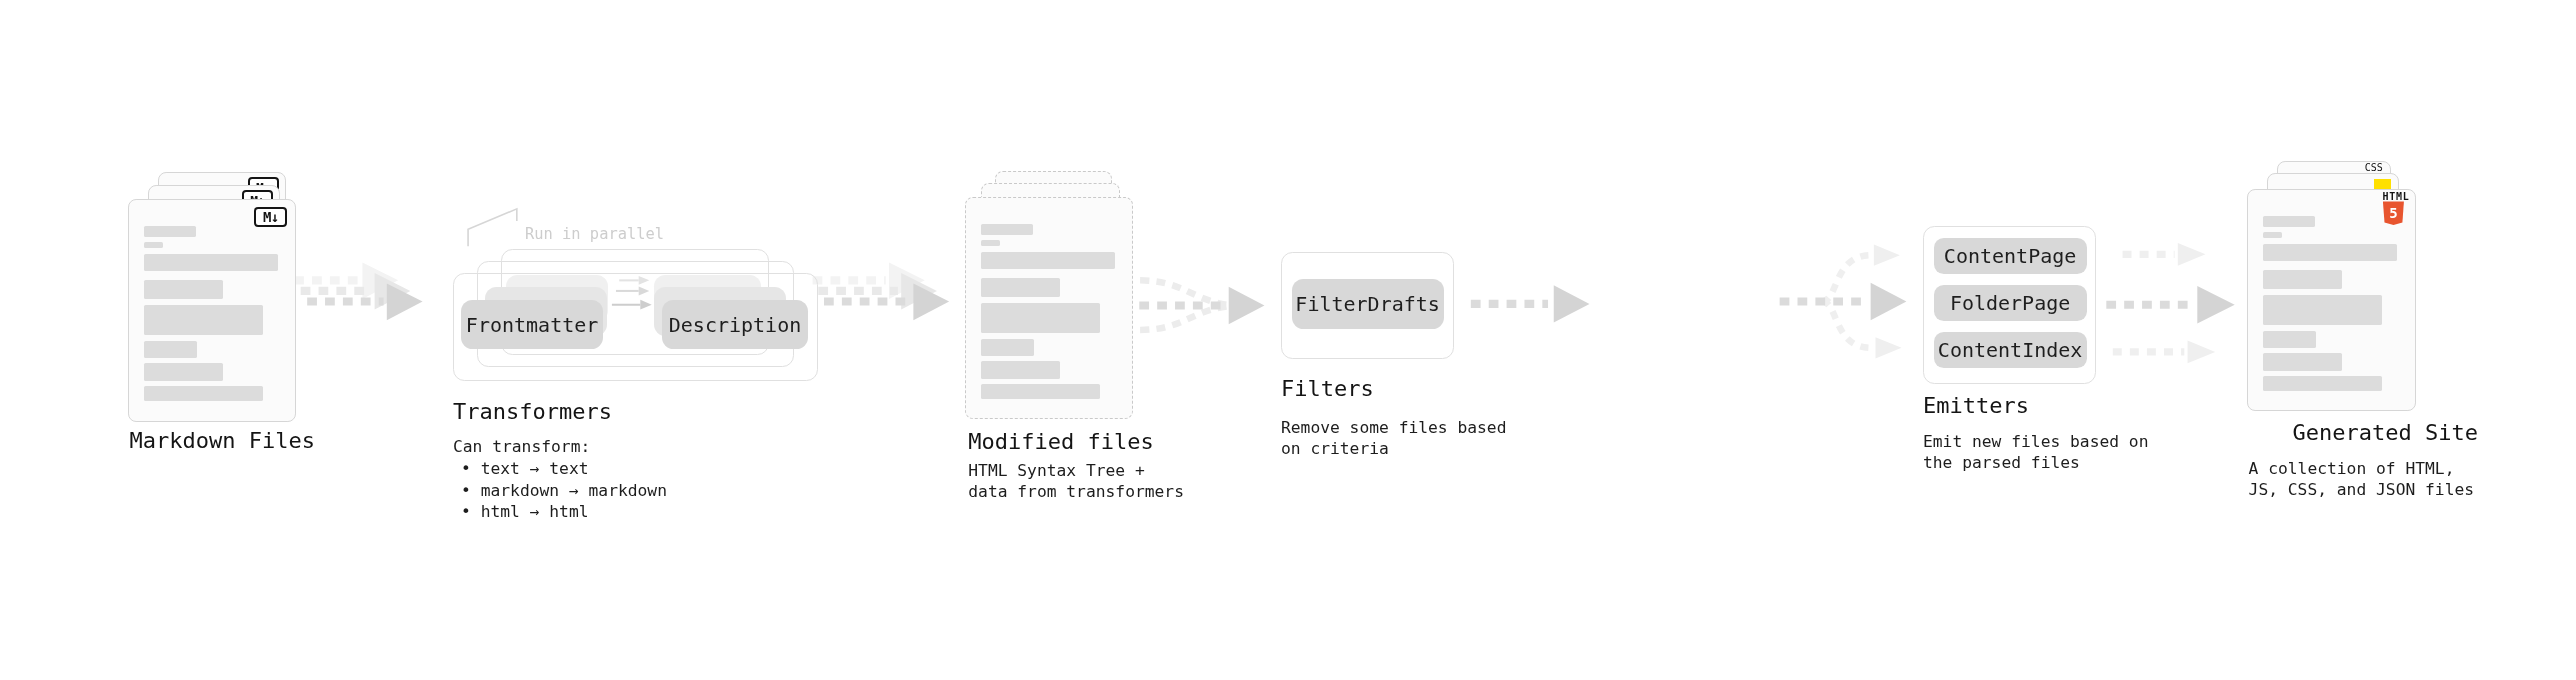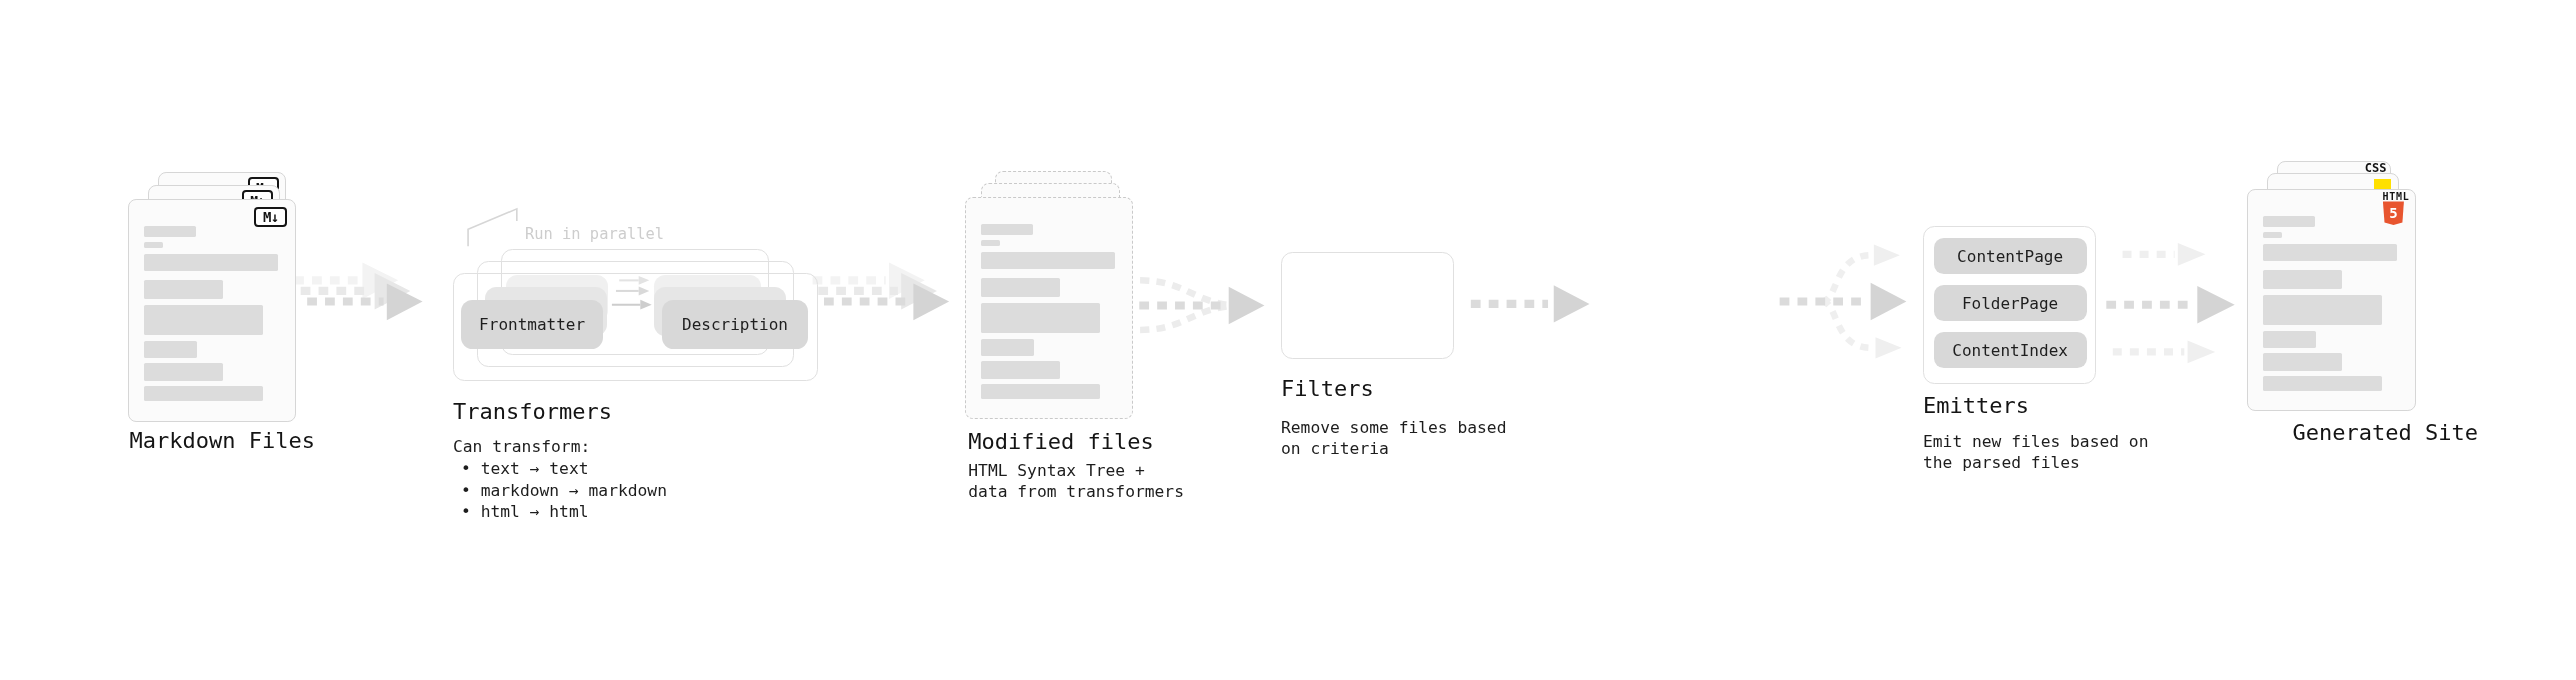--- a/index.html
+++ b/index.html
@@ -22,33 +22,33 @@
   .bars span:nth-child(7){top:137px;width:79px;height:18px;}
   .bars span:nth-child(8){top:160px;width:119px;height:15.4px;}
 
   .md-badge{position:absolute;right:8.1px;top:6.5px;width:32.5px;height:20.3px;background:#fff;
             border:2.4px solid #141414;border-radius:4.1px;display:flex;align-items:center;justify-content:center;
             font-weight:bold;font-size:14px;color:#141414;box-sizing:border-box;letter-spacing:-0.8px;}
   .md-badge.small{right:6.5px;top:4.9px;width:31px;height:19.5px;font-size:13px;}
 
   
   .css-badge{position:absolute;right:7.3px;top:3.3px;width:18px;text-align:center;}
-  .css-badge .t{font-size:12px;font-weight:bold;color:#111;line-height:6.5px;letter-spacing:0;}
+  .css-badge .t{font-size:10px;font-weight:normal;color:#111;line-height:6.5px;letter-spacing:0;}
   .css-badge .u{width:18px;height:3.3px;background:#2965f1;margin-top:0.8px;}
   .js-badge{position:absolute;right:7.3px;top:4.9px;width:17px;height:9.8px;background:#ffe000;}
   .html5-badge{position:absolute;right:10.6px;top:3.3px;width:22px;text-align:center;}
   .html5-badge .t{font-size:10px;font-weight:bold;color:#111;line-height:7.3px;letter-spacing:0.8px;}
   .html5-badge .shield{width:21px;height:23.6px;margin:0.8px auto 0;background:#e8552f;
       clip-path:polygon(0 0,21px 0,19.5px 21px,10.6px 23.6px,1.6px 21px);
       display:flex;align-items:center;justify-content:center;color:#fff;font-weight:bold;font-size:14px;}
 
   
   .outline-box{position:absolute;border:1.6px solid #e0e0e0;border-radius:11.4px;background:transparent;box-sizing:border-box;}
   .node{position:absolute;background:#d8d8d8;border-radius:11.4px;display:flex;align-items:center;justify-content:center;
-        font-size:16px;color:#1e1e1e;}
+        font-size:20px;color:#1e1e1e;}
   .node.g2{background:#e6e6e6;}
   .node.g3{background:#f0f0f0;}
 
   .stage-label{position:absolute;font-size:22px;font-weight:500;color:#141414;white-space:nowrap;}
   .stage-desc{position:absolute;font-size:16.3px;color:#1d1d1d;line-height:21px;white-space:nowrap;}
   .note-text{position:absolute;font-size:15.4px;color:#cdcdcd;white-space:nowrap;}
 </style>
 </head>
 <body>
 
@@ -188,20 +188,21 @@
     </div>
     <div class="stage-label" style="left:3.3px;top:258px;">Modified files</div>
     <div class="stage-desc" style="left:3.3px;top:289px;">
       <div>HTML Syntax Tree +</div>
       <div>data from transformers</div>
     </div>
   </div>
 
   <div class="abs" style="left:1281px;top:252px;width:236px;height:244px;">
     <div class="outline-box" style="left:0;top:0;width:173px;height:107px;"></div>
+    <div class="node" style="left:10.6px;top:27px;width:152px;height:50px;">FilterDrafts</div>
     <div class="stage-label" style="left:0;top:124px;">Filters</div>
     <div class="stage-desc" style="left:0;top:165px;">
       <div>Remove some files based</div>
       <div>on criteria</div>
     </div>
   </div>
 
 
   <div class="abs" style="left:1923px;top:226px;width:236px;height:268px;">
     <div class="outline-box" style="left:0;top:0;width:173px;height:158px;"></div>
@@ -237,16 +238,20 @@
           <span></span>
           <span></span>
           <span></span>
           <span></span>
           <span></span>
           <span></span>
           <span></span>
         </div>
     </div>
     <div class="stage-label" style="left:1.6px;top:259px;margin-left:44px;">Generated Site</div>
+    <div class="stage-desc" style="left:1.6px;top:297px;">
+      <div>A collection of HTML,</div>
+      <div>JS, CSS, and JSON files</div>
+    </div>
   </div>
 
 </div>
 
 
 </body></html>

